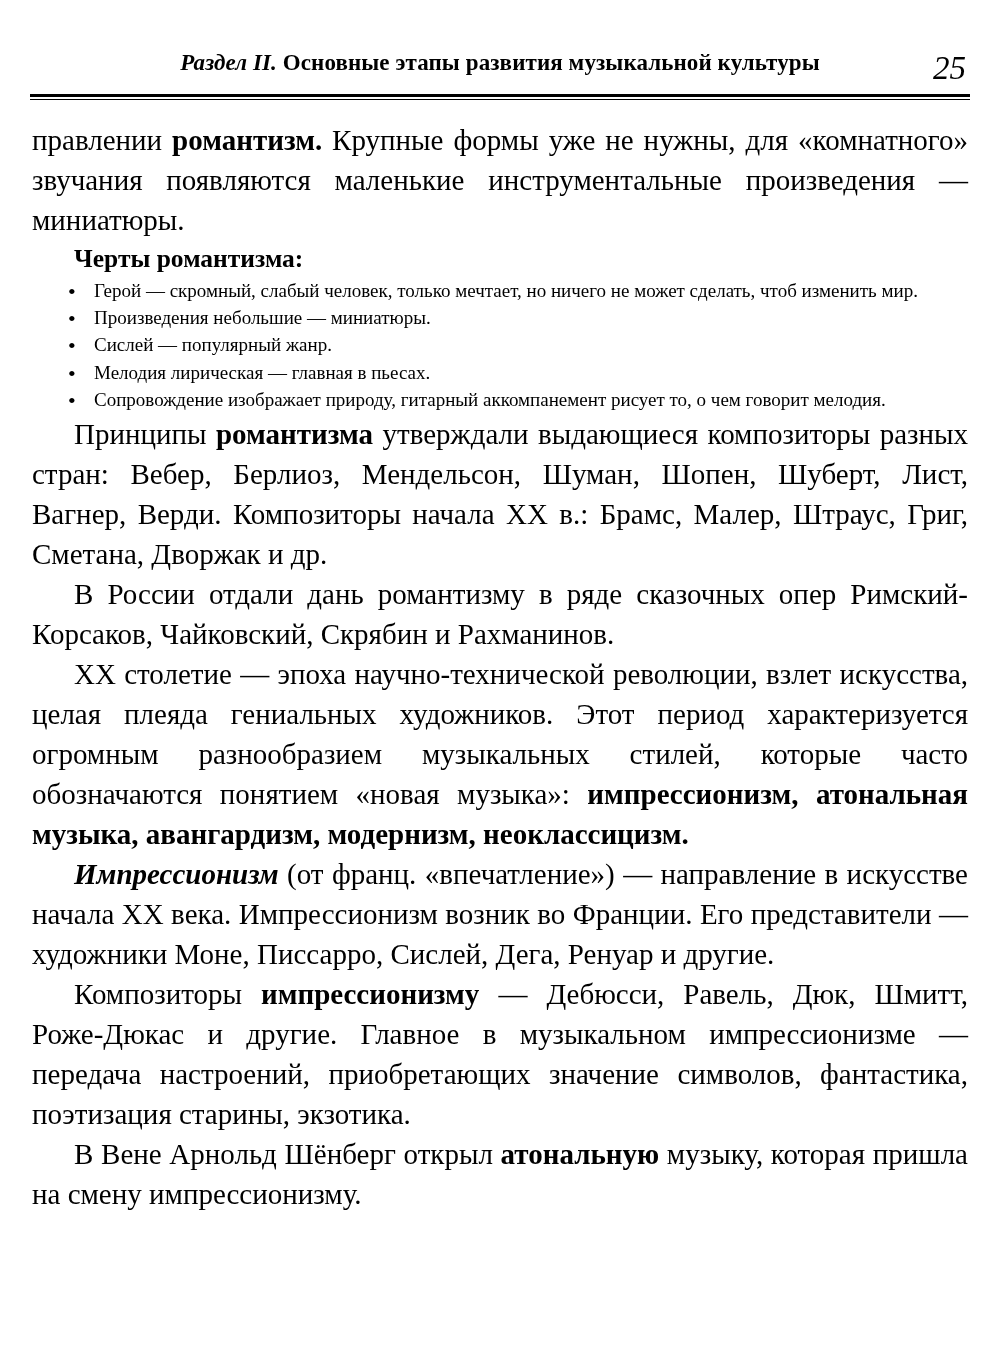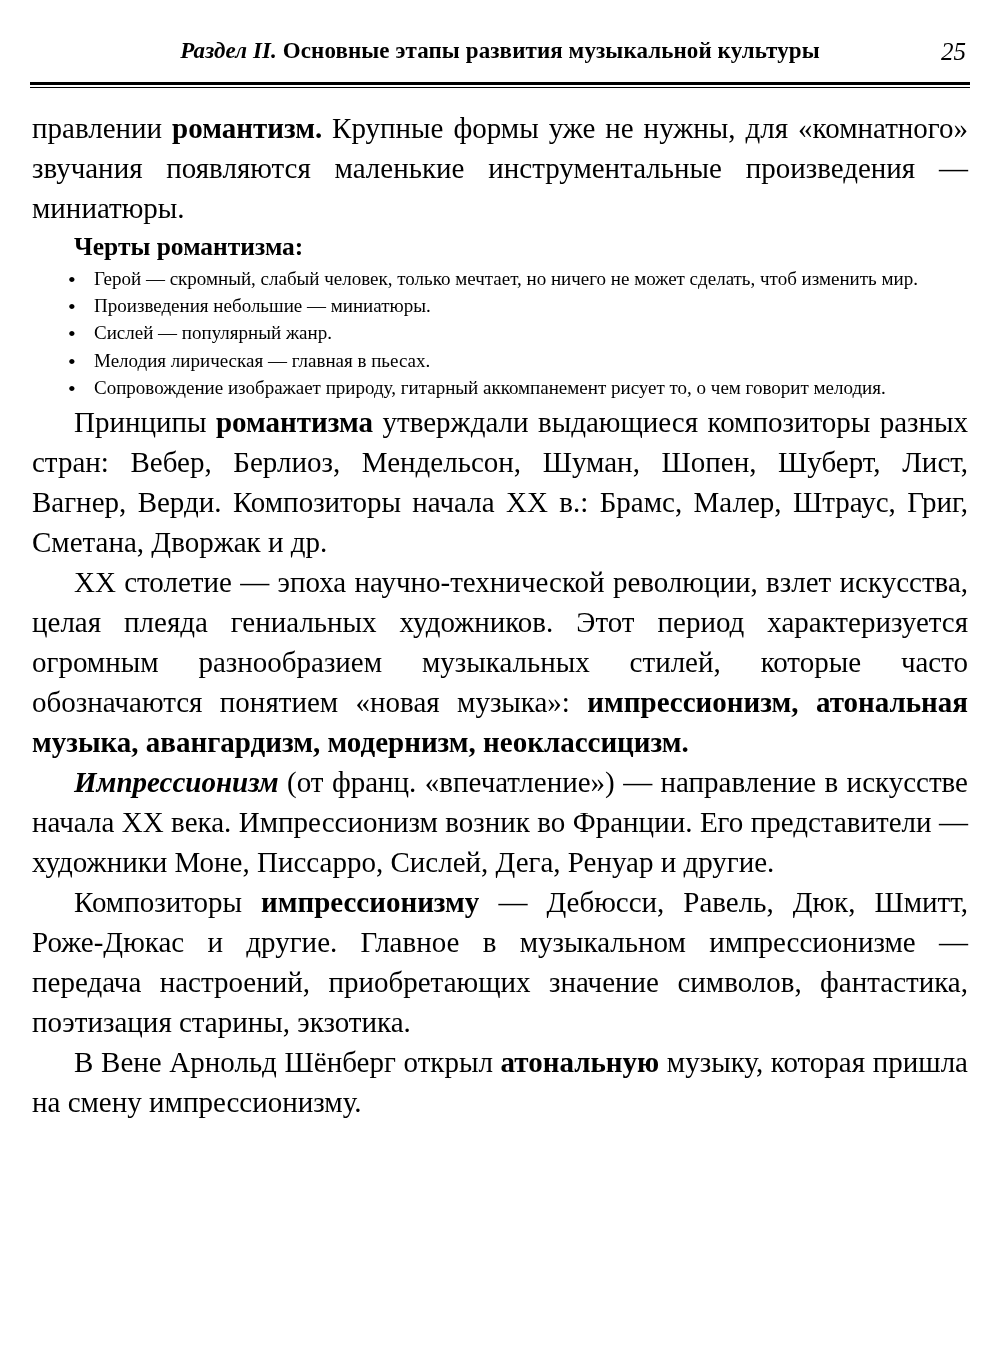--- a/index.html
+++ b/index.html
@@ -20,41 +20,41 @@
     height: 1365px;
     box-sizing: border-box;
     padding: 30px 28px 0 28px;
     position: relative;
   }
   .header {
     display: flex;
     align-items: baseline;
     justify-content: flex-start;
     padding: 0 4px;
-    margin-top: 8px;
+    margin-top: 20px;
     position: relative;
     height: 34px;
   }
   .header-title {
     flex: 1;
     text-align: center;
     font-size: 23px;
     font-weight: bold;
     letter-spacing: 0.1px;
     white-space: nowrap;
   }
   .header-title .sec {
     font-style: italic;
     font-weight: bold;
   }
   .page-number {
     position: absolute;
     right: 6px;
     top: 0;
-    font-size: 25px;
+    font-size: 33px;
     font-style: italic;
     font-family: "Liberation Serif", serif;
   }
   .rule-wrap {
     margin-top: 10px;
     padding: 0 2px;
   }
   .rule-thick {
     border-top: 3px solid #000;
     margin-bottom: 2px;
@@ -145,20 +145,21 @@
     <ul class="bullets">
       <li>Герой — скромный, слабый человек, только мечтает, но ничего не может сделать, чтоб изменить мир.</li>
       <li>Произведения небольшие — миниатюры.</li>
       <li>Сислей — популярный жанр.</li>
       <li>Мелодия лирическая — главная в пьесах.</li>
       <li>Сопровождение изображает природу, гитарный аккомпанемент рисует то, о чем говорит мелодия.</li>
     </ul>
 
     <p class="indent"><span>Принципы </span><b>романтизма</b><span> утверждали выдающиеся композиторы разных стран: Вебер, Берлиоз, Мендельсон, Шуман, Шопен, Шуберт, Лист, Вагнер, Верди. Композиторы начала XX в.: Брамс, Малер, Штраус, Григ, Сметана, Дворжак и др.</span></p>
 
+    <p class="indent">В России отдали дань романтизму в ряде сказочных опер Римский-Корсаков, Чайковский, Скрябин и Рахманинов.</p>
 
 
     <div class="para-block">
       <p class="indent"><span>XX столетие — эпоха научно-технической революции, взлет искусства, целая плеяда гениальных художников. Этот период характеризуется огромным разнообразием музыкальных стилей, которые часто обозначаются понятием «новая музыка»: </span><b>импрессионизм, атональная музыка, авангардизм, модернизм, неоклассицизм.</b></p>
 
       <p class="indent"><span class="bi">Импрессионизм</span><span> (от франц. «впечатление») — направление в искусстве начала XX века. Импрессионизм возник во Франции. Его представители — художники Моне, Писсарро, Сислей, Дега, Ренуар и другие.</span></p>
 
       <p class="indent"><span>Композиторы </span><b>импрессионизму</b><span> — Дебюсси, Равель, Дюк, Шмитт, Роже-Дюкас и другие. Главное в музыкальном импрессионизме — передача настроений, приобретающих значение символов, фантастика, поэтизация старины, экзотика.</span></p>
 
       <p class="indent"><span>В Вене Арнольд Шёнберг открыл </span><b>атональную</b><span> музыку, которая пришла на смену импрессионизму.</span></p>

